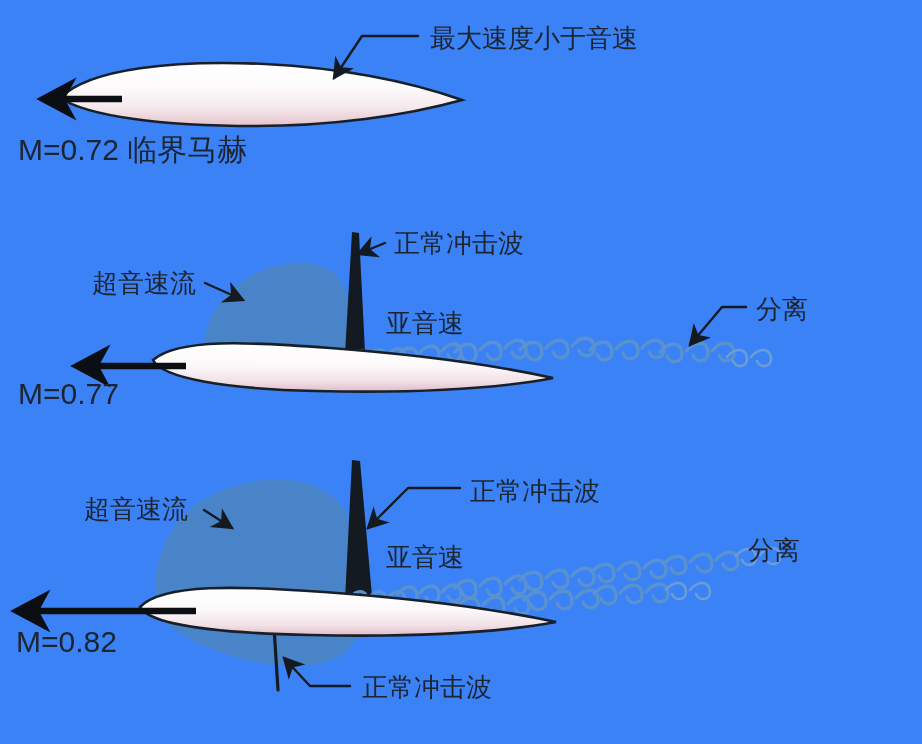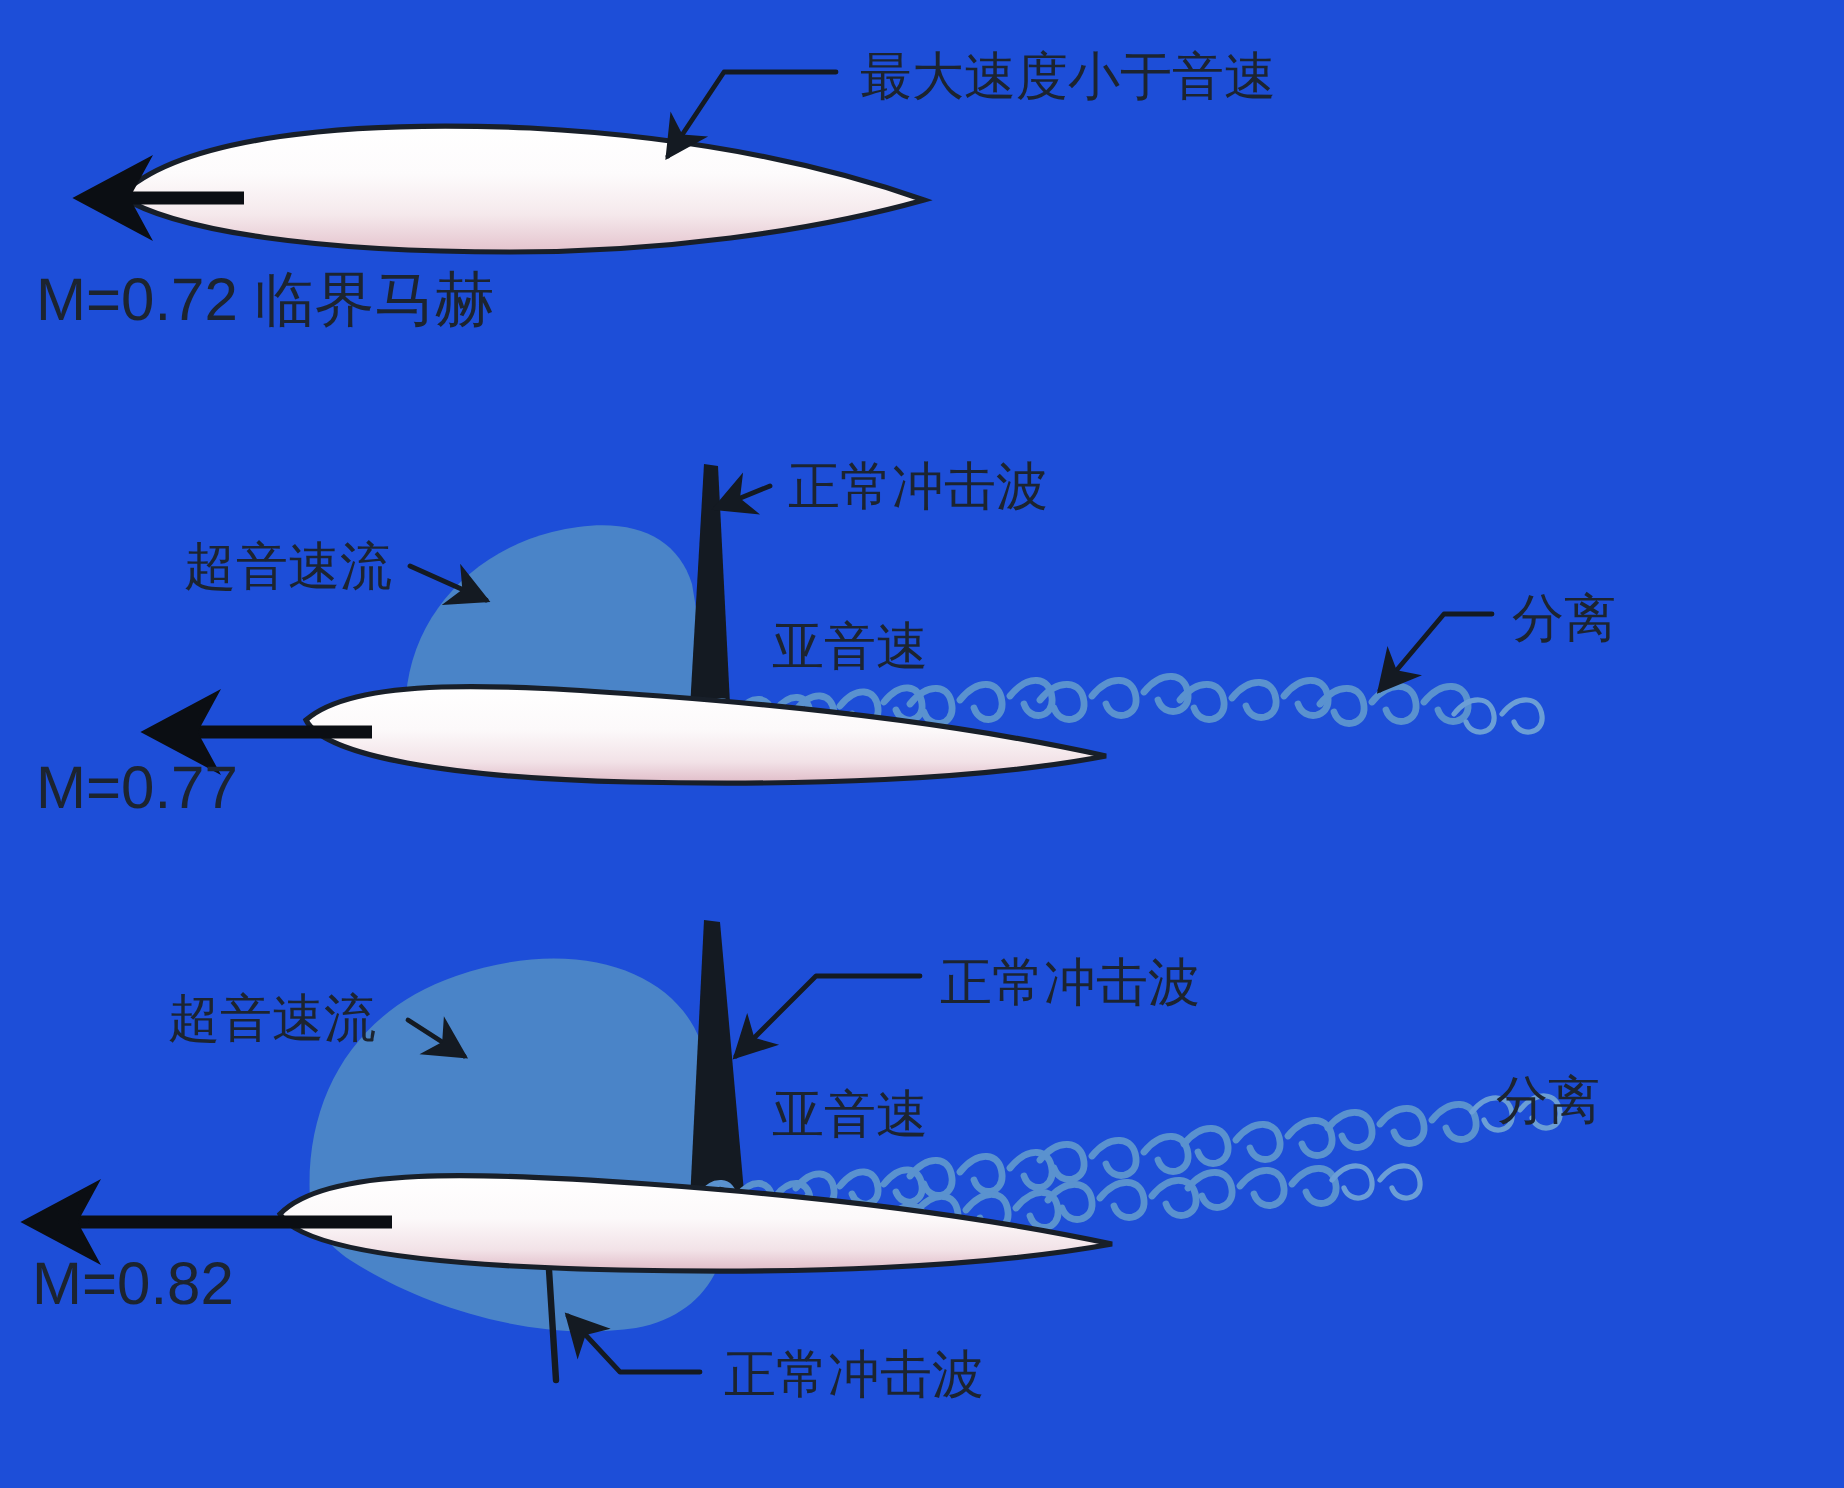--- a/index.html
+++ b/index.html
@@ -4,21 +4,21 @@
 <style>
   html, body {
     margin: 0;
     padding: 0;
     background: #ffffff;
   }
   #stage {
     position: relative;
     width: 922px;
     height: 744px;
-    background: #1d4ed8;
+    background: #3b82f6;
     overflow: hidden;
     font-family: "Liberation Sans", "DejaVu Sans", sans-serif;
   }
   #stage svg {
     position: absolute;
     left: 0;
     top: 0;
   }
   .cjk-label {
     font-family: "Liberation Sans", "DejaVu Sans", sans-serif;

